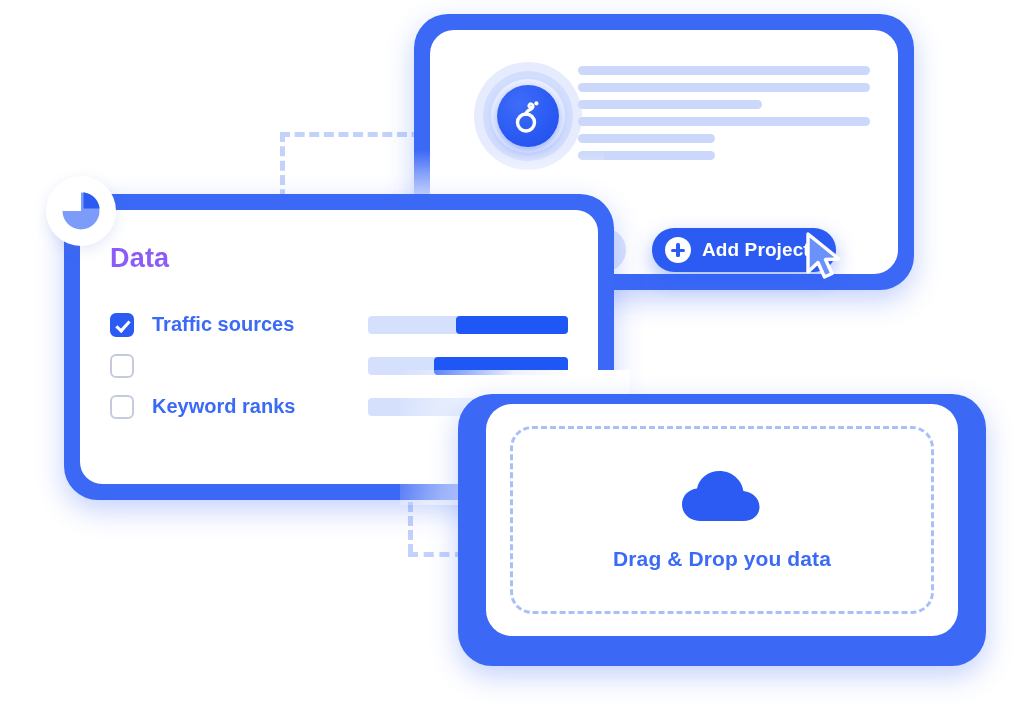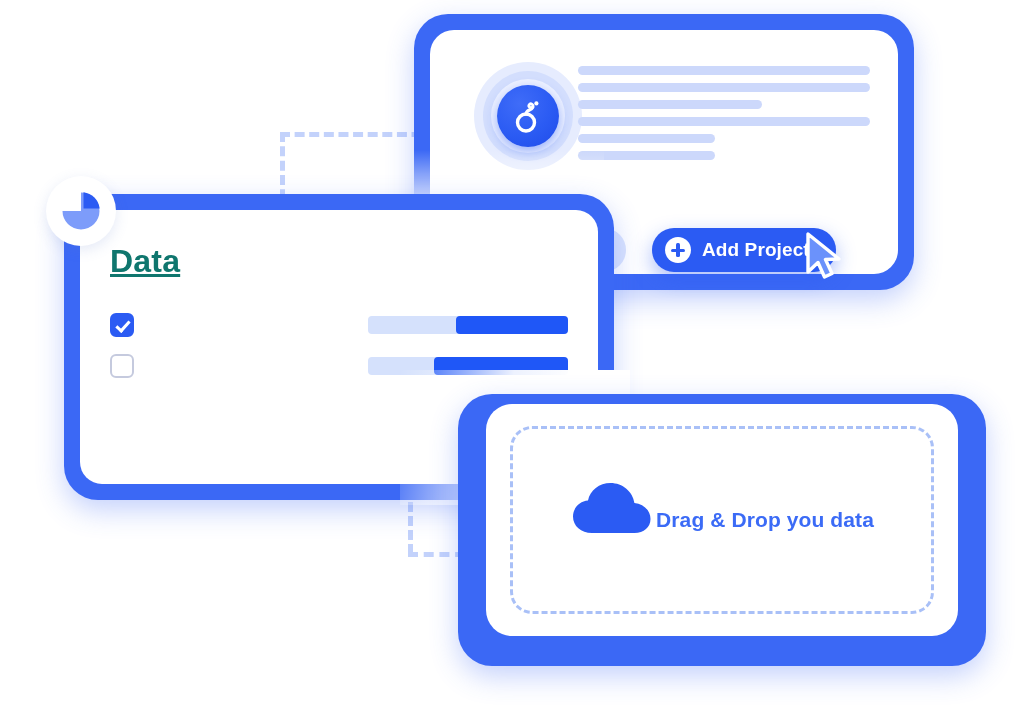--- a/index.html
+++ b/index.html
@@ -106,21 +106,21 @@
 
   .pie-badge{
     position:absolute;left:46px;top:176px;width:70px;height:70px;
     border-radius:50%;background:#ffffff;
     box-shadow:0 4px 14px rgba(90,120,200,.16);
     display:flex;align-items:center;justify-content:center;
   }
 
   #data-title{
     position:absolute;left:110px;top:243px;
-    font-size:32px;font-weight:700;color:#0f766e;letter-spacing:.2px;text-decoration:underline;
+    font-size:27px;font-weight:700;color:#8b5cf6;letter-spacing:.2px;
   }
 
   .rows{position:absolute;left:110px;top:304px;width:460px;}
   .row{height:40px;display:flex;align-items:center;}
   .cbox{
     width:24px;height:24px;border-radius:6px;box-sizing:border-box;
     border:2px solid #c5cade;background:#ffffff;flex:0 0 auto;
     position:relative;
   }
   .cbox.on{background:#2b5bf3;border-color:#2b5bf3;}
@@ -147,21 +147,21 @@
     background:linear-gradient(100deg,rgba(255,255,255,0) 0%,rgba(255,255,255,.92) 45%,#ffffff 70%);
     pointer-events:none;
   }
 
   
   #drop-frame{left:458px;top:394px;width:528px;height:272px;}
   #drop-inner{left:28px;top:10px;width:472px;height:232px;border-radius:26px;}
   #dropzone{
     position:absolute;left:24px;top:22px;width:424px;height:188px;
     border:3px dashed #a9c0f7;border-radius:22px;box-sizing:border-box;
-    display:flex;flex-direction:row;align-items:center;justify-content:center;
+    display:flex;flex-direction:column;align-items:center;justify-content:center;
   }
   #cloud-icon{margin-bottom:18px;}
   #drop-label{
     font-size:21px;font-weight:600;color:#3b6bf6;letter-spacing:.1px;
   }
 </style>
 </head>
 <body>
 
 <div class="stage">
@@ -244,33 +244,41 @@
       <path d="M26.5 21.5 L26.5 5.3 A18.6 18.6 0 0 1 42.7 21.5 Z" fill="#2b5bf3"></path>
     </svg>
   </div>
 
   <div id="data-title">Data</div>
 
   <div class="rows">
 
     <div class="row" style="height:41px">
       <span class="cbox on"></span>
+      <span class="row-label">Traffic sources</span>
       <span class="bar">
         <span class="fill" style="left:44%;width:56%;"></span>
       </span>
     </div>
 
 
     <div class="row" style="height:41px">
       <span class="cbox"></span>
       <span class="bar">
         <span class="fill" style="left:33%;width:67%;"></span>
       </span>
     </div>
 
+    <div class="row" style="height:41px">
+      <span class="cbox"></span>
+      <span class="row-label">Keyword ranks</span>
+      <span class="bar">
+        <span class="fill" style="left:100%;width:0%;"></span>
+      </span>
+    </div>
 
   </div>
 
   <div id="data-fog"></div>
 
   <div class="frame" id="drop-frame">
     <div class="frame-inner" id="drop-inner">
       <div id="dropzone">
         <span id="cloud-icon">
           <svg width="86" height="56" viewBox="0 0 86 56" aria-hidden="true">

